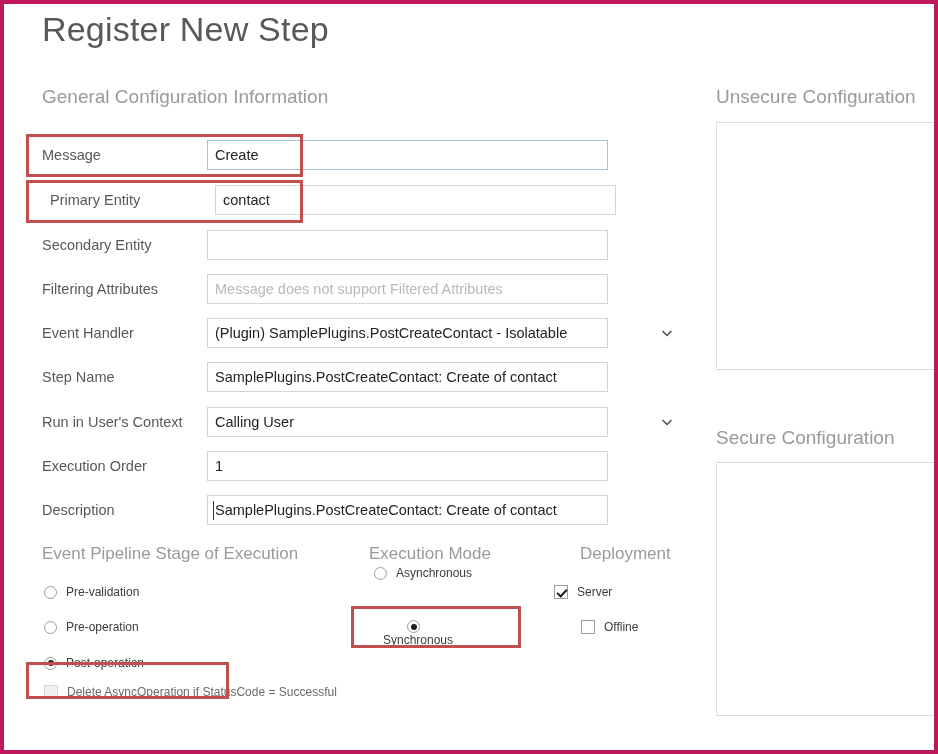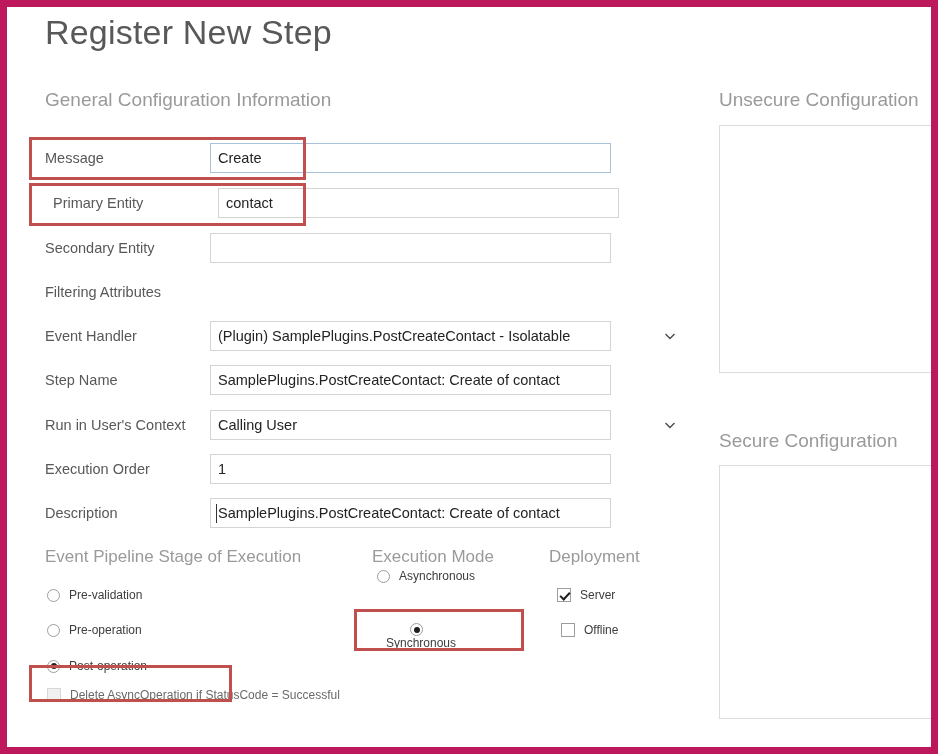--- a/index.html
+++ b/index.html
@@ -8,21 +8,21 @@
     background: #ffffff;
   }
   body {
     font-family: "Liberation Sans", sans-serif;
   }
   #screenshot {
     position: relative;
     width: 938px;
     height: 754px;
     background: #ffffff;
-    border: 7px solid #be185d;
+    border: 4px solid #be185d;
     box-sizing: border-box;
     overflow: hidden;
   }
 
   
   .page-title {
     position: absolute;
     left: 38px;
     top: 6px;
     font-size: 34px;
@@ -132,21 +132,21 @@
   
   .group-heading {
     position: absolute;
     font-size: 17px;
     font-weight: 400;
     color: #9a9a9a;
     white-space: nowrap;
   }
   #gh-pipeline  { left: 38px;  top: 540px; }
   #gh-exec-mode { left: 365px; top: 540px; }
-  #gh-deploy    { left: 542px; top: 540px; }
+  #gh-deploy    { left: 576px; top: 540px; }
 
   .option {
     position: absolute;
     display: flex;
     align-items: center;
     font-size: 12px;
     color: #3d3d3d;
     white-space: nowrap;
   }
   .option .opt-label { margin-left: 9px; }
@@ -202,21 +202,21 @@
   
   #opt-pre-validation { left: 40px; top: 581px; }
   #opt-pre-operation  { left: 40px; top: 616px; }
   #opt-post-operation { left: 40px; top: 652px; }
   #opt-delete-async   { left: 40px; top: 681px; }
   
   #opt-asynchronous   { left: 370px; top: 562px; }
   #opt-synchronous    { left: 370px; top: 616px; flex-direction: column; }
   
   #opt-server         { left: 550px; top: 581px; }
-  #opt-offline        { left: 554px; top: 616px; text-align: center; }
+  #opt-offline        { left: 577px; top: 616px; text-align: center; }
 
   
   .config-box {
     position: absolute;
     left: 712px;
     width: 250px;
     border: 1px solid #dcdcdc;
     background: #ffffff;
     box-sizing: border-box;
   }
@@ -242,20 +242,21 @@
     <div class="field-input">contact</div>
   </div>
 
   <div class="form-row" id="row-secondary-entity">
     <div class="field-label">Secondary Entity</div>
     <div class="field-input"></div>
   </div>
 
   <div class="form-row" id="row-filtering">
     <div class="field-label">Filtering Attributes</div>
+    <div class="field-input placeholder">Message does not support Filtered Attributes</div>
   </div>
 
   <div class="form-row" id="row-event-handler">
     <div class="field-label">Event Handler</div>
     <div class="field-input select">(Plugin) SamplePlugins.PostCreateContact - Isolatable</div>
     <span class="chevron">
       <svg width="12" height="12" viewBox="0 0 12 12">
           <path d="M1.5 4 L6 8.5 L10.5 4" fill="none" stroke="#4a4a4a" stroke-width="1.4"></path>
         </svg>
     </span>

